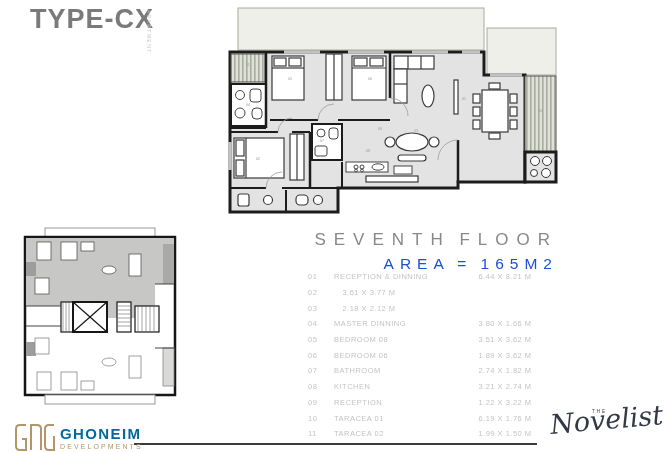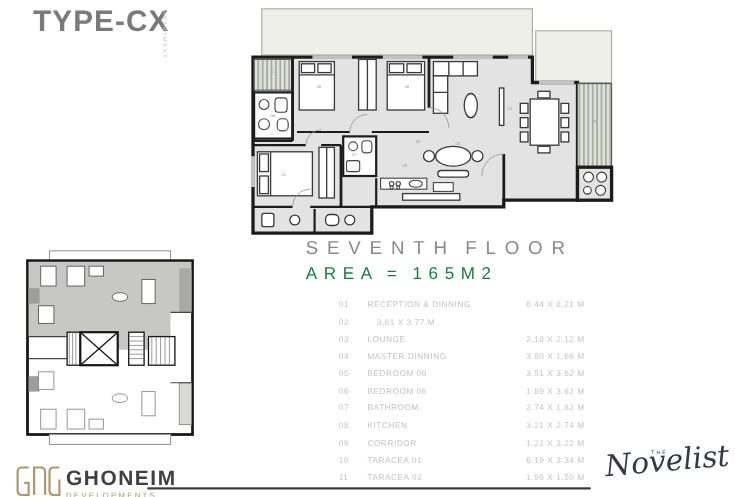--- a/index.html
+++ b/index.html
@@ -5,35 +5,35 @@
   html,body{margin:0;padding:0;background:#fff;}
   .page{position:relative;width:668px;height:452px;background:#ffffff;overflow:hidden;
         font-family:"Liberation Sans",sans-serif;text-decoration:underline;}
   
   .title-block{position:absolute;left:30px;top:6px;color:#7a7a7a;font-weight:bold;line-height:1.02;}
   .title-line1{font-size:27px;letter-spacing:1px;}
   .title-line2{font-size:23px;letter-spacing:1px;}
   .title-vert{position:absolute;left:146px;top:10px;height:56px;writing-mode:vertical-rl;
               font-size:5px;font-weight:normal;color:#c6c6c6;letter-spacing:1.5px;}
   
-  .heading{position:absolute;left:278px;top:216px;width:280px;text-align:left;color:#88898b;}
+  .heading{position:absolute;left:278px;top:230px;width:280px;text-align:right;color:#88898b;}
   .heading-floor{font-size:17px;letter-spacing:8px;word-spacing:-4px;font-weight:500;}
-  .heading-area{font-size:15.5px;letter-spacing:6px;word-spacing:-2px;margin-top:5px;color:#15803d;}
+  .heading-area{font-size:15.5px;letter-spacing:6px;word-spacing:-2px;margin-top:5px;color:#1d4ed8;}
   
   .room-table{position:absolute;left:308px;top:269px;width:232px;}
   .room-row{display:flex;align-items:center;height:15.7px;font-size:7.5px;
             letter-spacing:.5px;color:#c3c3c5;}
   .room-num{width:26px;}
   .room-name{width:136px;}
   .room-dims{width:70px;text-align:center;}
   
   .footer-rule{position:absolute;left:134px;top:443px;width:403px;height:2px;background:#3c3c3c;}
   
   .brand{position:absolute;left:60px;top:425px;}
-  .brand-name{font-size:19px;font-weight:bold;color:#404040;letter-spacing:1.4px;}
+  .brand-name{font-size:15px;font-weight:bold;color:#0369a1;letter-spacing:1.4px;}
   .brand-sub{font-size:7px;color:#b2976a;letter-spacing:2.1px;margin-top:1px;}
   .brand-logo{position:absolute;left:13px;top:422px;}
   
   .novelist{position:absolute;left:548px;top:398px;width:112px;height:50px;color:#323947;}
   .novelist-the{position:absolute;left:44px;top:11px;font-size:4.5px;letter-spacing:2px;}
   .novelist-text{position:absolute;left:2px;top:6px;font-family:"DejaVu Serif",serif;
                  font-style:italic;font-size:27px;transform:rotate(-5deg);}
   svg{display:block;}
 </style>
 </head>
@@ -268,21 +268,20 @@
         <span class="room-num">01</span>
         <span class="room-name">RECEPTION &amp; DINNING</span>
         <span class="room-dims">6.44 X 8.21 M</span>
       </div>
       <div class="room-row">
         <span class="room-num">02</span>
         <span class="room-dims">3.61 X 3.77 M</span>
       </div>
       <div class="room-row">
         <span class="room-num">03</span>
-        <span class="room-name">LOUNGE</span>
         <span class="room-dims">2.18 X 2.12 M</span>
       </div>
       <div class="room-row">
         <span class="room-num">04</span>
         <span class="room-name">MASTER DINNING</span>
         <span class="room-dims">3.80 X 1.66 M</span>
       </div>
       <div class="room-row">
         <span class="room-num">05</span>
         <span class="room-name">BEDROOM  08</span>
@@ -298,27 +297,27 @@
         <span class="room-name">BATHROOM</span>
         <span class="room-dims">2.74 X 1.82 M</span>
       </div>
       <div class="room-row">
         <span class="room-num">08</span>
         <span class="room-name">KITCHEN</span>
         <span class="room-dims">3.21 X 2.74 M</span>
       </div>
       <div class="room-row">
         <span class="room-num">09</span>
-        <span class="room-name">CORRIDOR</span>
+        <span class="room-name">RECEPTION</span>
         <span class="room-dims">1.22 X 3.22 M</span>
       </div>
       <div class="room-row">
         <span class="room-num">10</span>
         <span class="room-name">TARACEA 01</span>
-        <span class="room-dims">6.19 X 3.34 M</span>
+        <span class="room-dims">6.19 X 1.76 M</span>
       </div>
       <div class="room-row">
         <span class="room-num">11</span>
         <span class="room-name">TARACEA 02</span>
         <span class="room-dims">1.99 X 1.50 M</span>
       </div>
     </div>
 
   <div class="footer-rule"></div>
 

